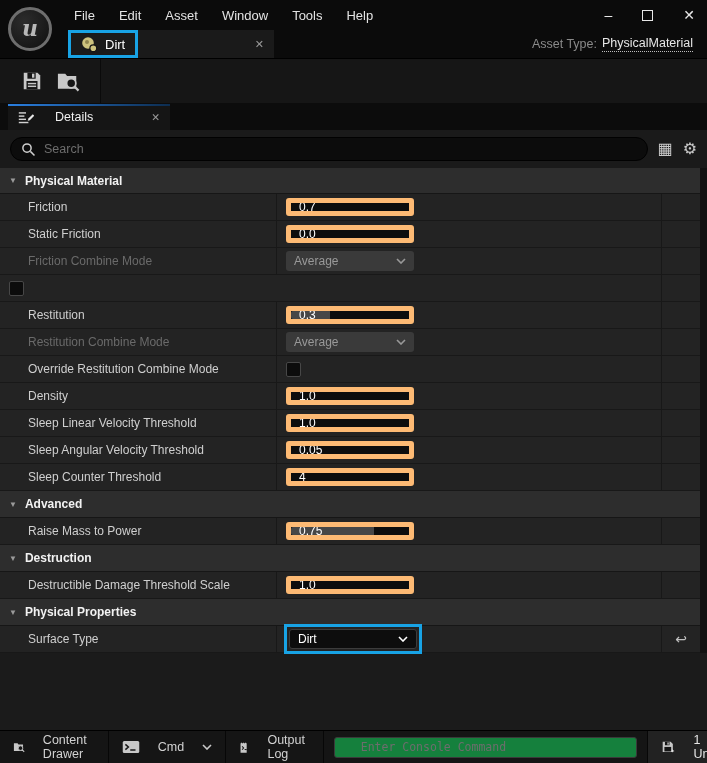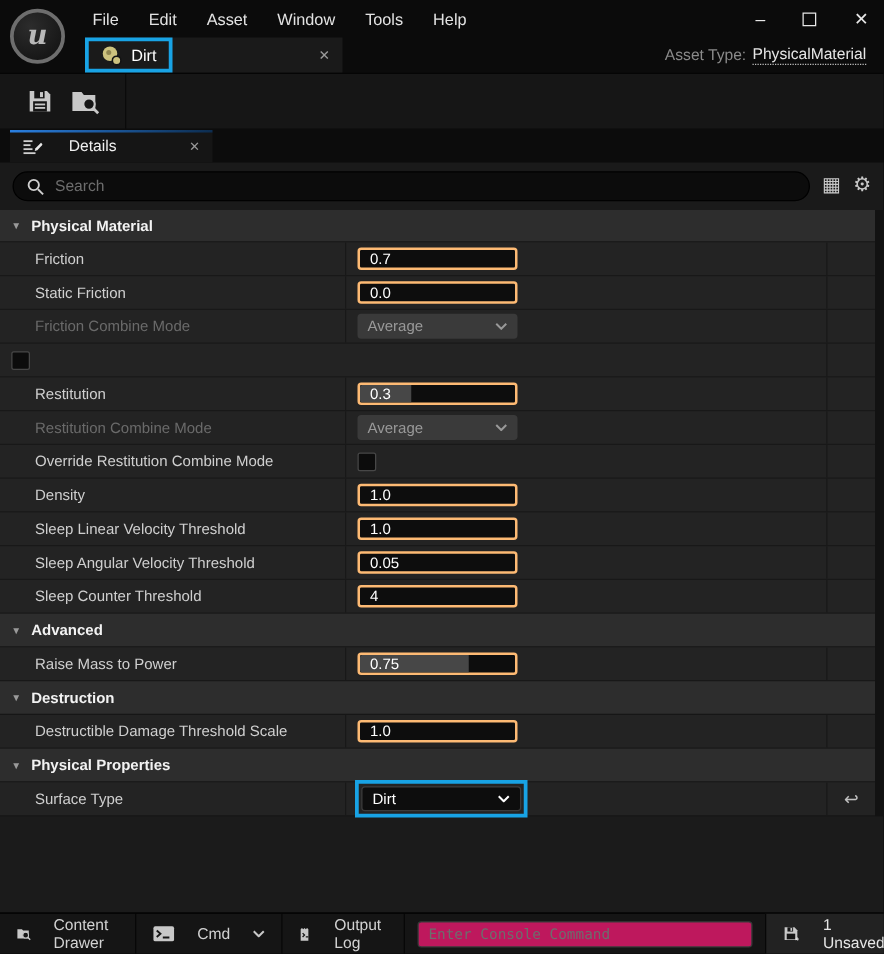--- a/index.html
+++ b/index.html
@@ -56,41 +56,41 @@
   .sec { height:26px; background:#2d2d2d; border-bottom:1px solid #161616; display:flex; align-items:center; gap:8px; padding-left:9px; }
   .sec .tri { color:#9a9a9a; font-size:8px; }
   .sec .sec-title { font-size:12px; font-weight:bold; color:#f2f2f2;text-align:right; }
   .sec2 { height:27px; }
   .prow { height:27px; background:#232323; border-bottom:1px solid #181818; display:flex; }
   .plabel { width:277px; padding-left:28px; display:flex; align-items:center; font-size:12px; color:#cfcfcf;
     border-right:1px solid #181818; white-space:nowrap; }
   .plabel.dim { color:#6a6a6a; }
   .pvalue { flex:1; display:flex; align-items:center; padding-left:9px; border-right:1px solid #181818; }
   .pextra { width:38px; display:flex; align-items:center; justify-content:center; color:#c0c0c0; }
-  .numbox { width:128px; height:18px; background:#0d0d0d; border:2px solid #fdba74; border-radius:3px;
+  .numbox { width:128px; height:18px; background:#0d0d0d; border:5px solid #fdba74; border-radius:3px;
     color:#fff; font-size:12px; display:flex; align-items:center; padding-left:8px; position:relative; overflow:hidden; }
   .numbox span { position:relative; z-index:1; }
   .fillbar { position:absolute; left:0; top:0; bottom:0; background:#474747; border-radius:2px 0 0 2px; }
   .dropdown { width:128px; height:20px; border-radius:3px; display:flex; align-items:center;
     justify-content:space-between; padding:0 8px; font-size:12px; }
   .dropdown.disabled { background:#3a3a3a; color:#999; }
   .dropdown.active { background:#0d0d0d; color:#fff; border:1px solid #3c3c3c; }
   .hl-wrap { outline:3px solid #18a3e5; outline-offset:2px; margin-left:3px; }
   .chev { display:flex; align-items:center; }
   .checkbox { width:15px; height:15px; background:#0c0c0c; border:1px solid #474747; border-radius:2px; }
   .reset-glyph { font-size:14px; }
 
   .filler { height:77px; background:#1b1b1b; }
 
   
   .statusbar { height:33px; background:#151515; border-top:1px solid #000; display:flex; align-items:stretch; }
   .sseg { display:flex; align-items:center; gap:18px; padding:0 13px; border-right:1px solid #070707; color:#d2d2d2; font-size:12.5px; }
   .console-wrap { display:flex; align-items:center; padding:0 10px; flex:1; }
-  .console-input { width:268px; height:21px; background:#be185d; border:1px solid #3a3a3a; border-radius:3px;
-    color:#d0d0d0; padding:0 8px; font-family:"DejaVu Sans Mono", monospace; font-size:11.5px; outline:none; }
+  .console-input { width:303px; height:21px; background:#15803d; border:1px solid #3a3a3a; border-radius:3px;
+    color:#d0d0d0; padding:0 26px; font-family:"DejaVu Sans Mono", monospace; font-size:11.5px; outline:none; }
   .console-input::placeholder { color:#6d6d6d; }
   .unsaved { margin-left:auto; border-left:1px solid #070707; border-right:none; background:#222222; color:#e6e6e6; }
   .spacer { flex:1; }
 </style>
 </head>
 <body>
 
 <div class="titlebar-area">
   <div class="logo">
       <span>u</span>

